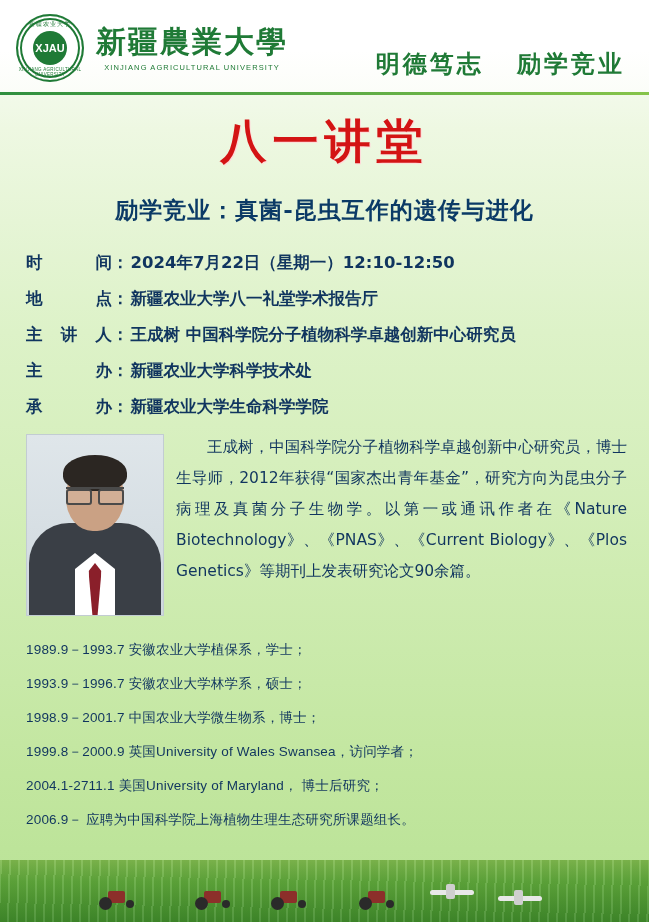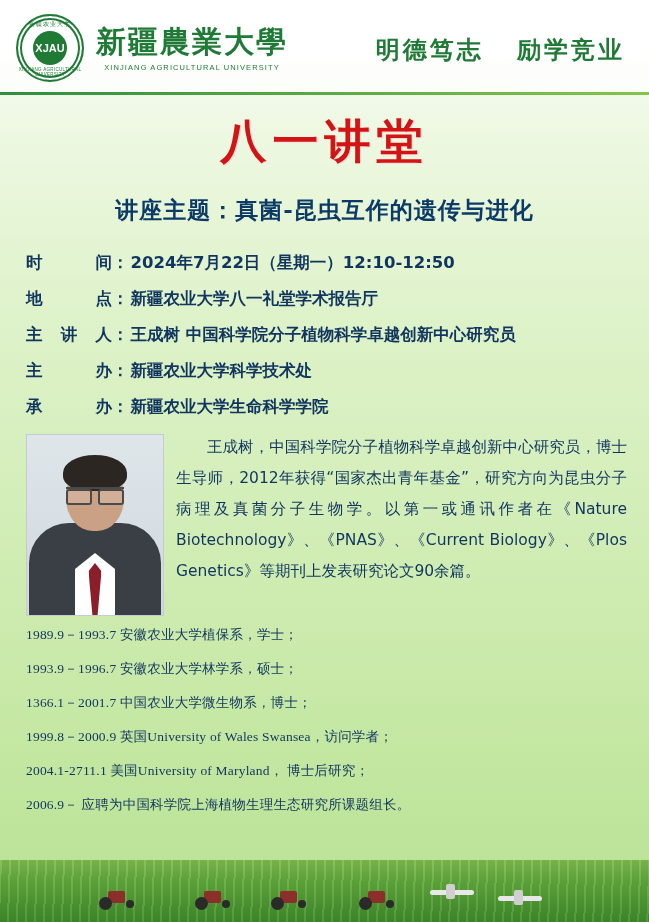--- a/index.html
+++ b/index.html
@@ -104,21 +104,21 @@
   .uni-en {
     font-size: 7.5px;
     color: #1f7a36;
     letter-spacing: 1.1px;
     text-align: center;
     margin-top: 5px;
   }
   .motto {
     position: absolute;
     right: 24px;
-    top: 34px;
+    top: 48px;
     font-family: "DejaVu Serif", serif;
     font-size: 24px;
     font-weight: bold;
     color: #1f7a36;
     letter-spacing: 3px;
   }
   .motto span { margin-left: 22px; }
   .motto span:first-child { margin-left: 0; }
 
   .header-rule {
@@ -280,22 +280,22 @@
     text-indent: 2em;
   }
   .clearfix::after {
     content: "";
     display: block;
     clear: both;
   }
 
   
   .timeline {
-    margin: 6px 26px 0 26px;
-    font-family: Liberation Serif, serif;
+    margin: 21px 26px 0 26px;
+    font-family: Liberation Sans, sans-serif;
     font-size: 13.5px;
     color: #10355f;
   }
   .timeline-item {
     margin-bottom: 16px;
     letter-spacing: 0.2px;
   }
 
   
   .footer {
@@ -392,21 +392,21 @@
       </div>
     </div>
     <div class="motto">
       <span>明德笃志</span>
       <span>励学竞业</span>
     </div>
   </div>
   <div class="header-rule"></div>
 
   <div class="main-title">八一讲堂</div>
-  <div class="subject">讲座主题：真菌-昆虫互作的遗传与进化</div>
+  <div class="subject">励学竞业：真菌-昆虫互作的遗传与进化</div>
 
   <div class="info">
 
     <div class="info-row">
       <span class="info-label">
         <span class="ch">时</span>
         <span class="ch">间</span>
       </span>
       <span class="info-colon">：</span>
       <span class="info-value">2024年7月22日（星期一）12:10-12:50</span>
@@ -459,21 +459,21 @@
       <div class="head"></div>
       <div class="hair"></div>
       <div class="glasses"></div>
     </div>
     <div class="bio-text">王成树，中国科学院分子植物科学卓越创新中心研究员，博士生导师，2012年获得“国家杰出青年基金”，研究方向为昆虫分子病理及真菌分子生物学。以第一或通讯作者在《Nature Biotechnology》、《PNAS》、《Current Biology》、《Plos Genetics》等期刊上发表研究论文90余篇。</div>
   </div>
 
   <div class="timeline">
     <div class="timeline-item">1989.9－1993.7  安徽农业大学植保系，学士；</div>
     <div class="timeline-item">1993.9－1996.7  安徽农业大学林学系，硕士；</div>
-    <div class="timeline-item">1366.1－2001.7  中国农业大学微生物系，博士；</div>
+    <div class="timeline-item">1998.9－2001.7  中国农业大学微生物系，博士；</div>
     <div class="timeline-item">1999.8－2000.9  英国University of Wales Swansea，访问学者；</div>
     <div class="timeline-item">2004.1-2711.1  美国University of Maryland， 博士后研究；</div>
     <div class="timeline-item">2006.9－ 应聘为中国科学院上海植物生理生态研究所课题组长。</div>
   </div>
 
   <div class="footer">
     <div class="furrows"></div>
 
     <div class="tractor" style="left: 96px;">
       <div class="cab"></div>

